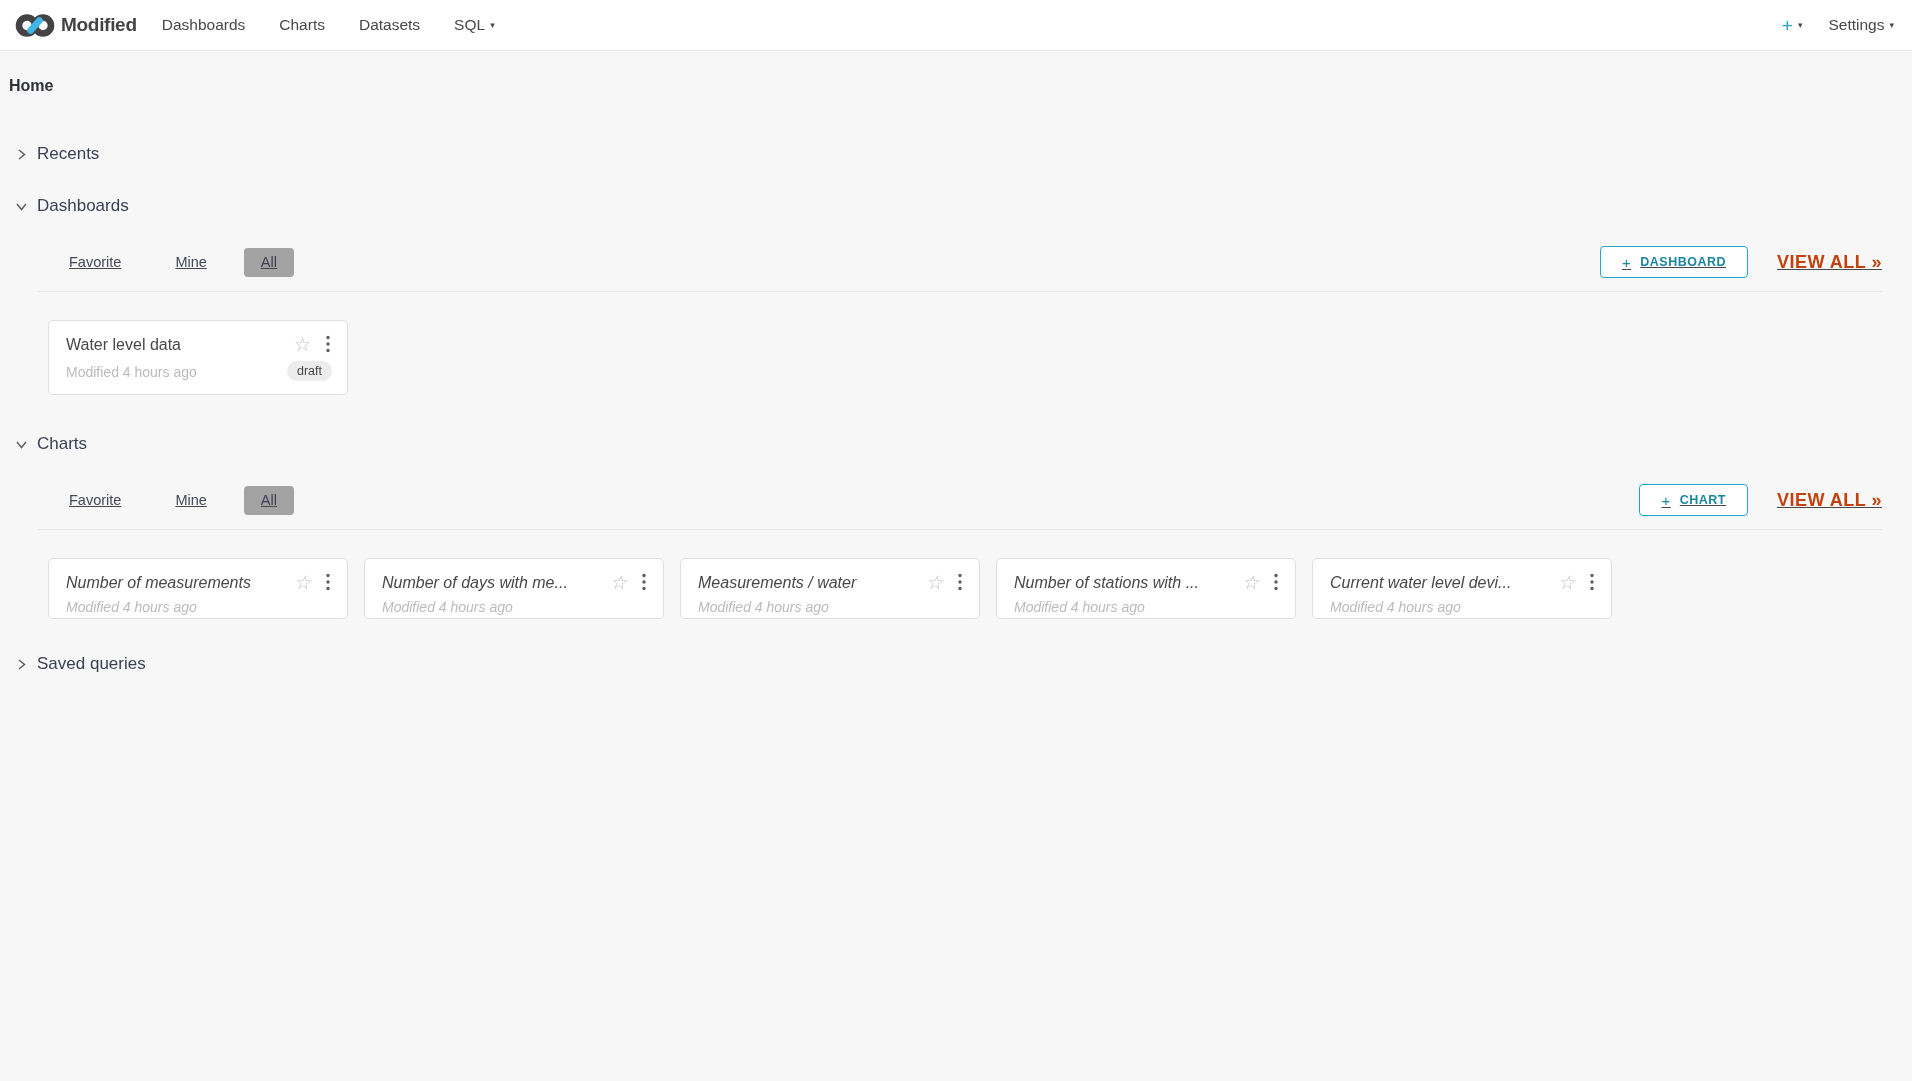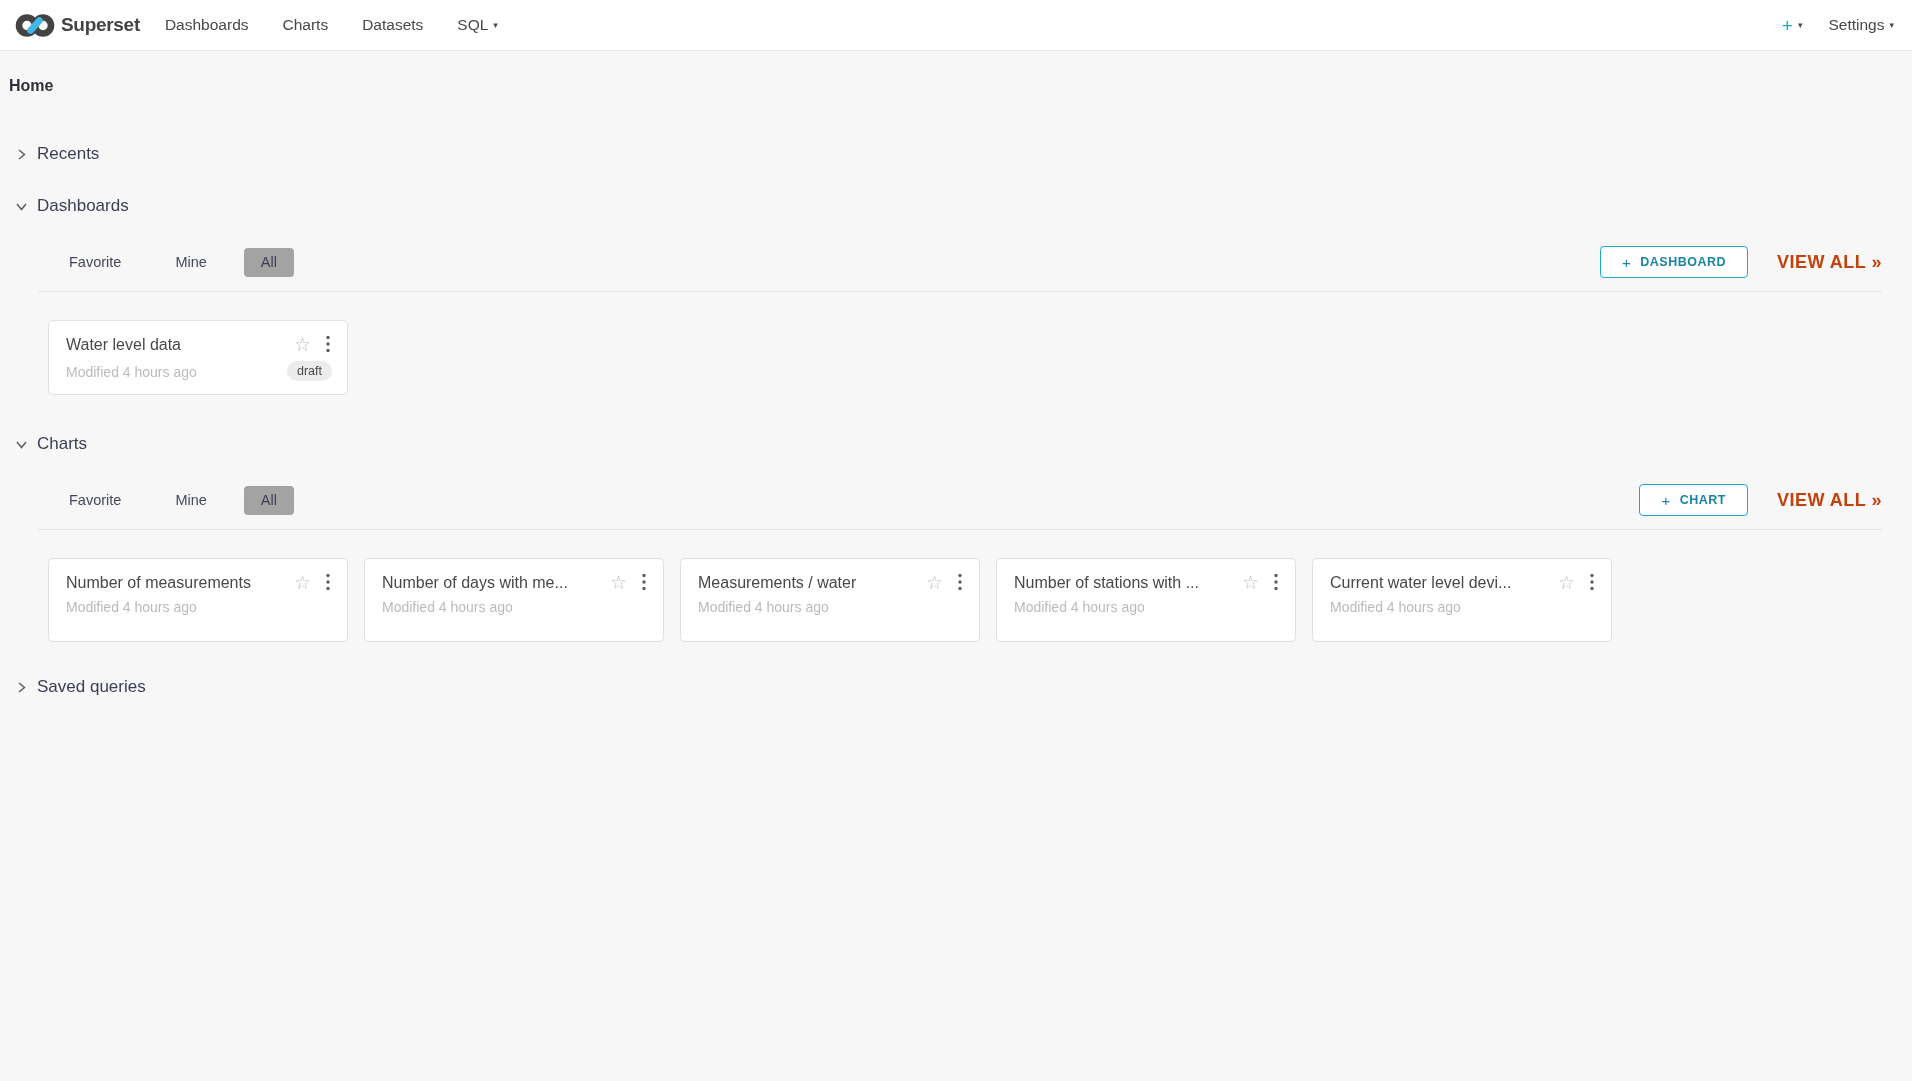--- a/index.html
+++ b/index.html
@@ -33,41 +33,41 @@
   .collapse-header { display:flex; align-items:center; cursor:pointer; }
   .collapse-header .chev { width:14px; height:14px; display:flex; align-items:center; justify-content:center; margin-right:9px; }
   .collapse-title { font-size:17px; color:#3B3F54; line-height:20px; }
   .hdr-recents    { margin-top:45px; }
   .hdr-dashboards { margin-top:32px; }
   .hdr-charts     { margin-top:39px; }
   .hdr-saved      { margin-top:35px; }
 
   .section-body { margin-left:24px; }
 
-  .tabs-row { display:flex; align-items:center; margin-top:30px; }
+  .tabs-row { display:flex; align-items:center; margin-top:30px;text-decoration:underline; }
   .tabs { display:flex; align-items:center; gap:20px; margin-left:14px; }
   .tab { font-size:14.5px; color:#44485A; padding:6px 17px; border-radius:4px; cursor:pointer; line-height:17px; }
   .tab.active { background:#a3a3a3; color:#3C3F54; font-weight:500; }
   .section-actions { margin-left:auto; display:flex; align-items:center; gap:29px; }
   .btn-outline {
     height:32px; display:flex; align-items:center; background:#FFFFFF;
     border:1px solid #1FA8C9; border-radius:4px; padding:0 21px; cursor:pointer;
     color:#1A85A0; font-size:12.5px; font-weight:700; letter-spacing:0.5px;
   }
   .btn-outline .plus { font-size:15px; font-weight:400; margin-right:9px; }
   .view-all { color:#c2410c; font-size:18px; font-weight:700; letter-spacing:0.5px; cursor:pointer; }
   .divider { border-top:1px solid #E5E5E5; margin-top:13px; }
 
   .card-row { display:flex; gap:16px; margin-top:28px; margin-left:10px; }
   .card {
     width:300px; background:#FFFFFF; border:1px solid #E0E0E0; border-radius:5px;
     padding:13px 15px 11px 17px; cursor:pointer;
   }
   .card.h-dash { height:75px; }
-  .card.h-chart { height:84px; }
+  .card.h-chart { height:61px;font-style:italic; }
   .card-top { display:flex; align-items:center; }
   .card-title {
     flex:1; font-size:16px; color:#484848; line-height:19px;
     white-space:nowrap; overflow:hidden;
   }
   .star { font-size:19px; color:#BDBDBD; line-height:1; margin:0 13px 0 8px; cursor:pointer; }
   .kebab { cursor:pointer; display:flex; align-items:center; padding:1px 2px; }
   .card-meta { display:flex; align-items:flex-end; margin-top:7px; }
   .card-modified { flex:1; font-size:14px; color:#BBBBBB; line-height:17px; }
   .badge {
@@ -80,21 +80,21 @@
 
 <div class="navbar">
   <div class="brand">
     <span style="display:flex;">
       <svg width="40" height="27" viewBox="0 0 40 27">
         <circle cx="12" cy="13.5" r="8" fill="none" stroke="#434343" stroke-width="6.6"></circle>
         <circle cx="28" cy="13.5" r="8" fill="none" stroke="#434343" stroke-width="6.6"></circle>
         <line x1="15.6" y1="18.4" x2="24.4" y2="8.6" stroke="#3FB5E8" stroke-width="6.8" stroke-linecap="round"></line>
       </svg>
     </span>
-    <span class="brand-name">Superset</span>
+    <span class="brand-name">Modified</span>
   </div>
   <div class="nav-items">
     <span class="nav-item">
         <span>Dashboards</span>
       </span>
     <span class="nav-item">
         <span>Charts</span>
       </span>
     <span class="nav-item">
         <span>Datasets</span>

